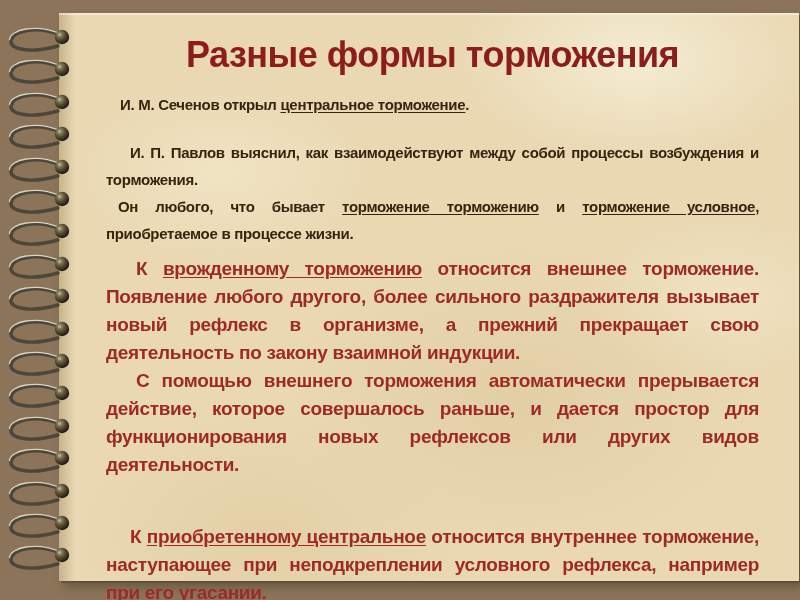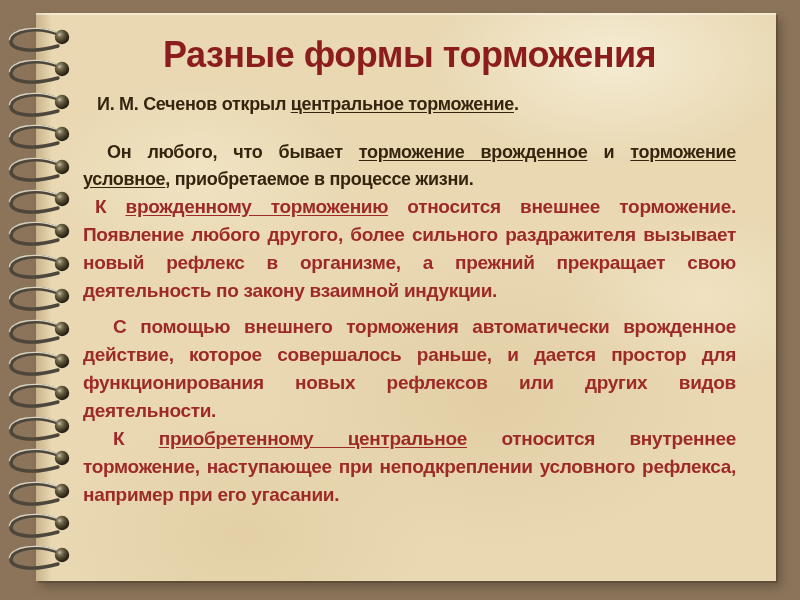--- a/index.html
+++ b/index.html
@@ -13,21 +13,21 @@
     font-family:"Liberation Sans", sans-serif;
     background:var(--background);
   }
   .stage{
     position:relative;
     width:800px;height:600px;
     background:var(--background);
   }
   .paper{
     position:absolute;
-    left:36px;top:13px;
+    left:59px;top:13px;
     width:740px;height:568px;
     background:
       radial-gradient(ellipse 260px 150px at 78% 8%, rgba(255,252,238,.55), transparent 70%),
       radial-gradient(ellipse 220px 130px at 22% 28%, rgba(255,250,228,.35), transparent 70%),
       radial-gradient(ellipse 320px 210px at 62% 68%, rgba(208,182,132,.28), transparent 72%),
       radial-gradient(ellipse 260px 170px at 28% 92%, rgba(212,188,138,.30), transparent 72%),
       radial-gradient(ellipse 200px 120px at 90% 50%, rgba(255,250,230,.30), transparent 70%),
       var(--paper);
     box-shadow:2px 2px 0 rgba(86,67,46,.55), 5px 6px 9px rgba(50,38,24,.35);
   }
@@ -56,21 +56,21 @@
     line-height:1.2;
   }
   .para{
     text-align:justify;
     text-indent:24px;
     font-weight:bold;
     letter-spacing:-0.3px;
   }
   .para.dark{
     color:var(--text-dark);
-    font-size:18px;
+    font-size:15px;
     line-height:27px;
   }
   .para.red{
     color:var(--text-red);
     font-size:19px;
     line-height:28px;
   }
   .para:nth-child(1){margin-top:15px;text-indent:14px;}
   .para:nth-child(2){margin-top:21px;}
   .para:nth-child(3){margin-top:0;text-indent:12px;}
@@ -101,23 +101,24 @@
   </defs>
 </svg>
 
 <div class="stage">
 
   <div class="paper">
     <div class="content">
       <h1 class="title">Разные формы торможения</h1>
       <div>
           <p class="para dark"><span>И. М. Сеченов открыл </span><span class="u">центральное торможение</span><span>.</span></p>
-          <p class="para dark"><span>Он любого, что бывает </span><span class="u">торможение врожденное</span><span> и </span><span class="u">торможение условное</span><span>, приобретаемое в процессе жизни.</span></p>
+          <p class="para dark"><span>И. П. Павлов выяснил, как взаимодействуют между собой процессы возбуждения и торможения.</span></p>
+          <p class="para dark"><span>Он любого, что бывает </span><span class="u">торможение торможению</span><span> и </span><span class="u">торможение условное</span><span>, приобретаемое в процессе жизни.</span></p>
           <p class="para red"><span>К </span><span class="u">врожденному торможению</span><span> относится внешнее торможение. Появление любого другого, более сильного раздражителя вызывает новый рефлекс в организме, а прежний прекращает свою деятельность по закону взаимной индукции.</span></p>
-          <p class="para red"><span>С помощью внешнего торможения автоматически врожденное действие, которое совершалось раньше, и дается простор для функционирования новых рефлексов или других видов деятельности.</span></p>
+          <p class="para red"><span>С помощью внешнего торможения автоматически прерывается действие, которое совершалось раньше, и дается простор для функционирования новых рефлексов или других видов деятельности.</span></p>
           <p class="para red"><span>К </span><span class="u">приобретенному центральное</span><span> относится внутреннее торможение, наступающее при неподкреплении условного рефлекса, например при его угасании.</span></p>
         </div>
     </div>
   </div>
 
   <div class="binding">
       <div class="ring" style="top: 26px;">
         <svg width="66" height="30" viewBox="0 0 66 30">
           <path d="M54 9 C30 -1, 6 5, 5 15 C4 23, 24 28, 52 20" fill="none" stroke="#4d463a" stroke-width="3.4" stroke-linecap="round"></path>
           <path d="M54 7.5 C30 -2.5, 4.5 3.5, 3.5 13.5" fill="none" stroke="#d9d3c2" stroke-width="1.3" stroke-linecap="round"></path>

